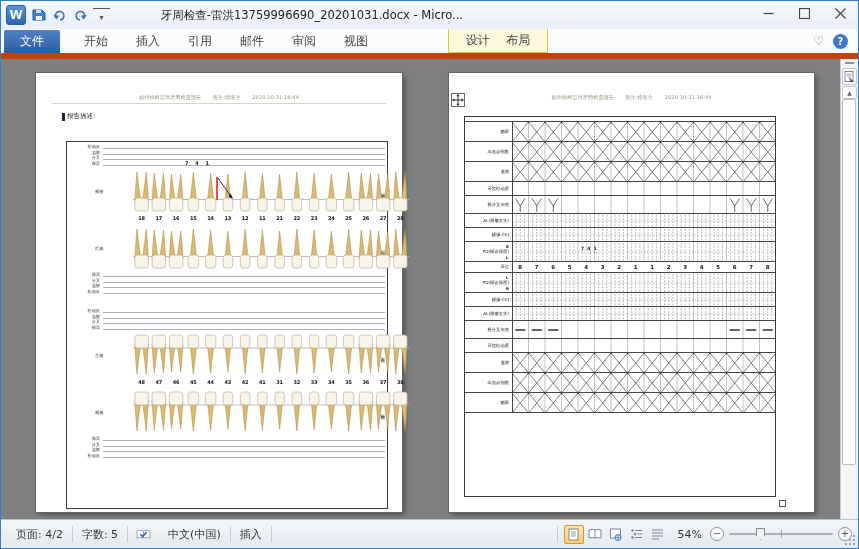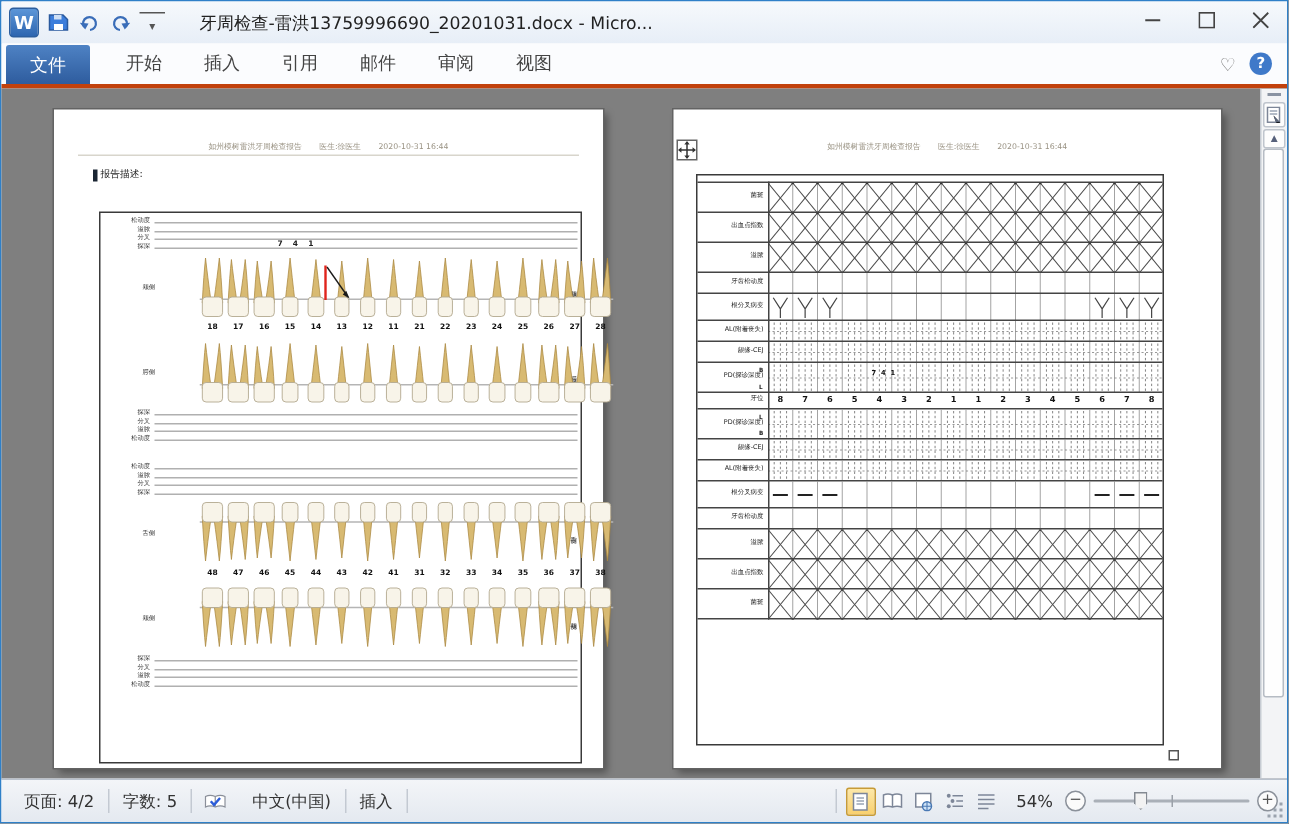--- a/index.html
+++ b/index.html
@@ -5,27 +5,27 @@
   *{box-sizing:border-box;margin:0;padding:0}
   body{width:859px;height:549px;font-family:"DejaVu Sans","Liberation Sans",sans-serif;overflow:hidden;background:#7f7f7f}
   .win{position:relative;width:859px;height:549px;border:1px solid #2f80c8;background:#fff}
 
   
   .titlebar{height:28px;background:linear-gradient(#f6f9fc,#e7eef7);position:relative;display:flex;align-items:center}
   .qat{display:flex;align-items:center;gap:4px;padding-left:5px}
   .wlogo{width:20px;height:20px;border:1px solid #2c5e9e;border-radius:3px;background:linear-gradient(#5c96d8,#2e66b0);color:#fff;font-weight:bold;font-size:12px;display:flex;align-items:center;justify-content:center}
   .qbtn{width:17px;height:17px;display:flex;align-items:center;justify-content:center;font-size:12px;color:#3a6db8}
   .qcaret{font-size:8px;color:#555;border-top:1px solid #555;line-height:7px;margin-top:3px}
-  .ttitle{position:absolute;left:132px;width:318px;text-align:left;font-size:11.5px;color:#222;line-height:28px;white-space:nowrap;overflow:hidden}
+  .ttitle{position:absolute;left:144px;width:318px;text-align:right;font-size:11.5px;color:#222;line-height:28px;white-space:nowrap;overflow:hidden}
   .ctxhead{position:absolute;left:455px;top:1px;width:92px;height:27px;background:linear-gradient(#f5eb96,#e3cc31);border:1px solid #c9b42e;border-bottom:none;border-radius:3px 3px 0 0;color:#fff;text-shadow:0 1px 1px #a08c1c;font-size:11.5px;font-weight:bold;text-align:center;line-height:25px}
   .winctl{position:absolute;right:0;top:0;display:flex}
   .wbtn{width:36px;height:24px;display:flex;align-items:center;justify-content:center}
 
   
-  .tabrow{height:30px;background:#fbfcfe;position:relative;display:flex;border-bottom:3px solid #c2410c}
+  .tabrow{height:30px;background:#fbfcfe;position:relative;display:flex;border-bottom:6px solid #c2410c}
   .tabs{display:flex;height:100%}
   .tab{padding:0 14px;font-size:12px;color:#444;display:flex;align-items:center}
   .tab.active{background:linear-gradient(#4e82c4,#2e5c9e);color:#fff;margin:1px 10px 0 3px;border-radius:2px 2px 0 0;padding:0 16px}
   .ctxgroup{position:absolute;left:447px;top:0;height:100%;width:100px;background:#fcf8da;border:1px solid #d6c54a;border-top:none;display:flex;align-items:center;justify-content:space-evenly;font-size:12px;color:#444}
   .tabrow-right{position:absolute;right:10px;top:0;height:100%;display:flex;align-items:center;gap:9px}
   .heart{color:#777;font-size:12px}
   .helpbtn{width:15px;height:15px;border-radius:50%;background:#3f79c9;color:#fff;font-size:10px;font-weight:bold;display:flex;align-items:center;justify-content:center}
 
   
   .docarea{position:relative;height:460px;background:#7f7f7f;overflow:hidden}
@@ -138,20 +138,24 @@
 
   <div class="tabrow">
     <div class="tabs">
         <span class="tab active">文件</span>
         <span class="tab">开始</span>
         <span class="tab">插入</span>
         <span class="tab">引用</span>
         <span class="tab">邮件</span>
         <span class="tab">审阅</span>
         <span class="tab">视图</span>
+      </div>
+    <div class="ctxgroup">
+        <span>设计</span>
+        <span>布局</span>
       </div>
     <div class="tabrow-right">
       <span class="heart">♡</span>
       <span class="helpbtn">?</span>
     </div>
   </div>
 
   <div class="docarea">
 
     <div class="page p1">

